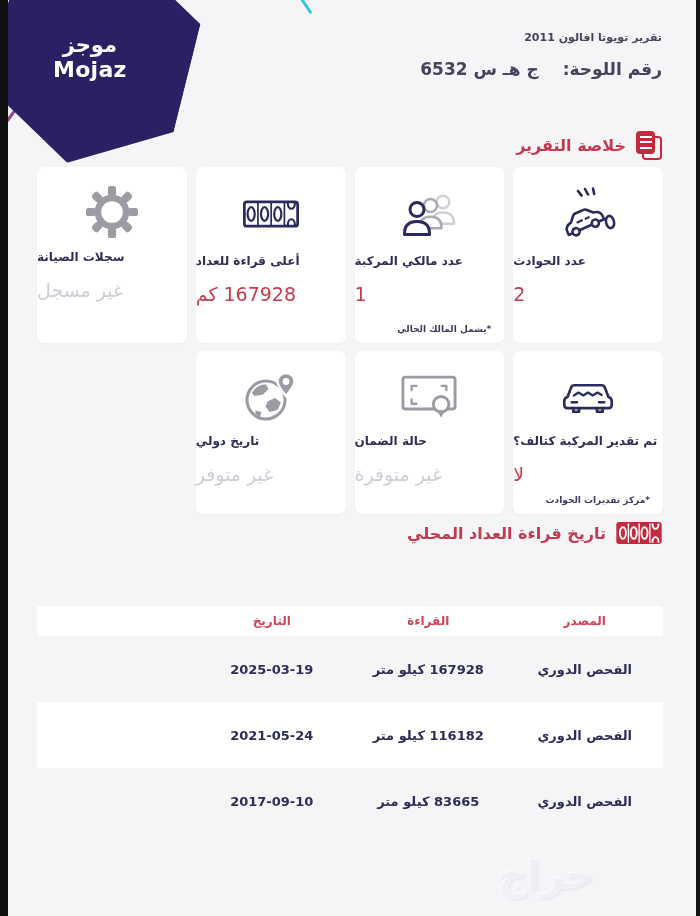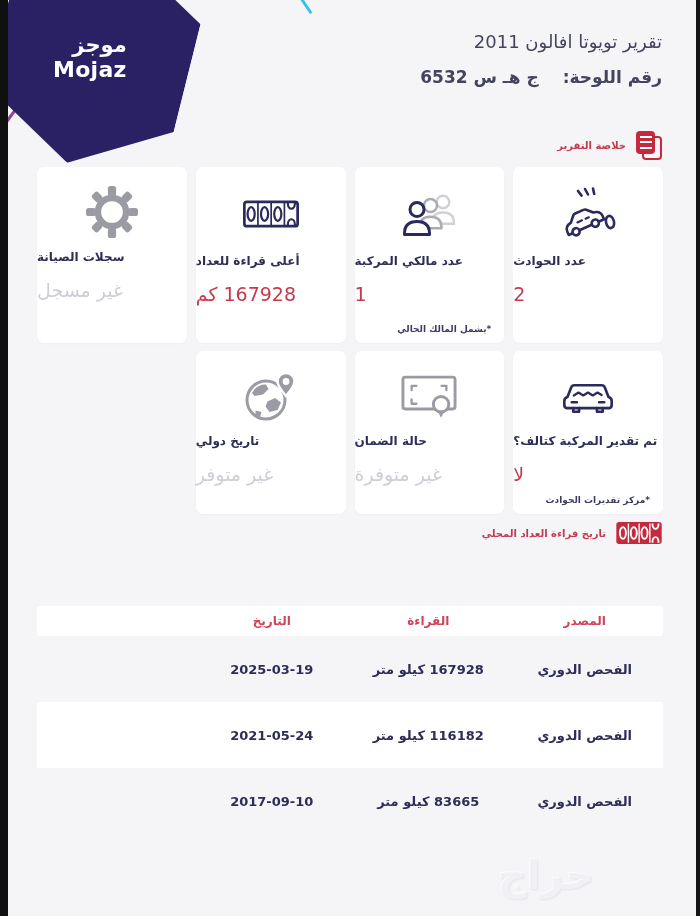--- a/index.html
+++ b/index.html
@@ -17,35 +17,35 @@
   .deco-line{position:absolute;height:2.5px;z-index:1;border-radius:2px;}
   .line-cyan-1{left:-14px;top:40px;width:120px;background:#35c4e6;transform:rotate(-33deg);}
   .line-cyan-2{left:285px;top:-2px;width:34px;background:#35c4e6;transform:rotate(56deg);}
   .line-purple-1{left:-28px;top:92px;width:110px;background:#94419c;transform:rotate(-54deg);}
   .logo-hex{
     position:absolute;left:-8px;top:-56px;width:204px;height:222px;z-index:2;
     background:#2a2164;
     clip-path:polygon(50% 0%,97% 25%,97% 75%,50% 100%,3% 75%,3% 25%);
     transform:rotate(14deg);
   }
-  .logo-text{position:absolute;left:53px;top:33px;z-index:3;color:#fff;direction:ltr;text-align:right;}
+  .logo-text{position:absolute;left:53px;top:33px;z-index:3;color:#fff;direction:ltr;text-align:center;}
   .logo-ar{font-size:21px;font-weight:700;line-height:24px;}
   .logo-en{font-size:22px;font-weight:600;line-height:26px;letter-spacing:.3px;}
 
   
   .head-meta{position:absolute;right:38px;top:31px;direction:rtl;text-align:right;color:#44445e;z-index:5;}
-  .report-title{font-size:18px;font-weight:400;text-align:right;}
+  .report-title{font-size:11px;font-weight:700;text-align:right;}
   .plate-row{margin-top:15px;font-size:17px;font-weight:700;}
   .plate-value{margin-right:24px;}
 
   
   .sec-head{position:absolute;right:38px;display:flex;flex-direction:row;direction:rtl;align-items:center;z-index:5;}
   .sec1{top:131px;}
   .sec2{top:522px;}
-  .sec-title{color:#c23a4e;font-size:10px;font-weight:700;margin-right:10px;}
+  .sec-title{color:#c23a4e;font-size:16px;font-weight:700;margin-right:10px;}
   
   .doc-icon{position:relative;width:26px;height:29px;}
   .doc-back{position:absolute;left:6px;top:5px;width:16px;height:20px;border:2.5px solid #c5293d;border-radius:4px;background:#f5f5f7;}
   .doc-front{position:absolute;left:0;top:0;width:19px;height:23px;background:#c5293d;border-radius:4px;}
   .doc-lines{position:absolute;left:3.5px;right:3.5px;top:5px;height:13px;
     background:repeating-linear-gradient(to bottom,#fff 0 2px,transparent 2px 5.4px);}
 
   
   .cards{
     position:absolute;left:37px;top:167px;width:626px;z-index:5;

